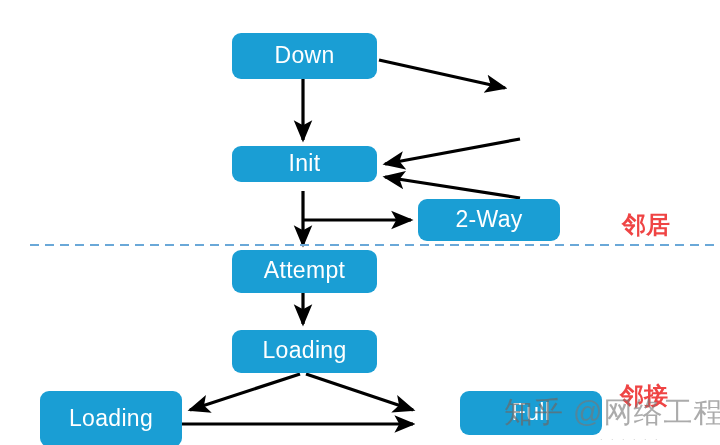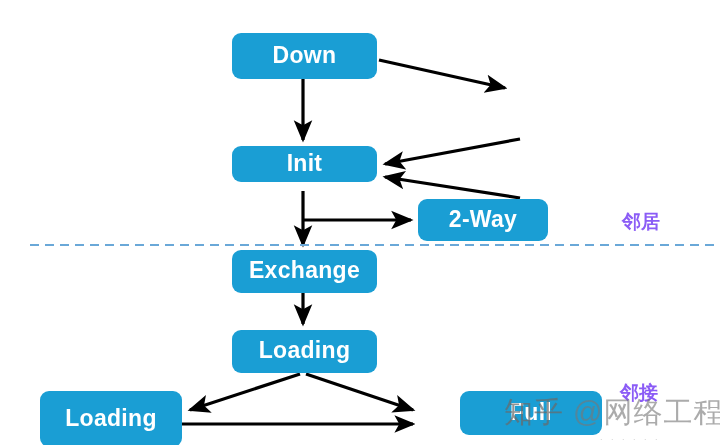--- a/index.html
+++ b/index.html
@@ -17,43 +17,43 @@
   }
   .node {
     position: absolute;
     background: #1a9ed4;
     border-radius: 9px;
     color: #ffffff;
     display: flex;
     align-items: center;
     justify-content: center;
     font-size: 23px;
-    font-weight: 700;
+    font-weight: 400;
     letter-spacing: 0.3px;
     box-sizing: border-box;
     z-index: 3;
     user-select: none;
   }
   .node-label {
     display: block;
     line-height: 1;
     padding-bottom: 2px;
   }
   #edges {
     position: absolute;
     left: 0;
     top: 0;
     width: 720px;
     height: 445px;
     z-index: 2;
   }
   .zone-label {
     position: absolute;
-    color: #8b5cf6;
-    font-size: 19px;
+    color: #ef4444;
+    font-size: 24px;
     font-weight: 700;
     white-space: nowrap;
     z-index: 4;
     user-select: none;
   }
   #watermark {
     position: absolute;
     left: 470px;
     top: 393px;
     font-size: 29px;
@@ -116,26 +116,26 @@
 
   <div class="node" style="left:232px; top:33px; width:145px; height:46px;">
     <span class="node-label">Down</span>
   </div>
 
 
   <div class="node" style="left:232px; top:146px; width:145px; height:36px;">
     <span class="node-label">Init</span>
   </div>
 
-  <div class="node" style="left:418px; top:199px; width:130px; height:42px;text-align:right;">
+  <div class="node" style="left:418px; top:199px; width:142px; height:42px;text-align:right;">
     <span class="node-label">2-Way</span>
   </div>
 
   <div class="node" style="left:232px; top:250px; width:145px; height:43px;">
-    <span class="node-label">Exchange</span>
+    <span class="node-label">Attempt</span>
   </div>
 
   <div class="node" style="left:232px; top:330px; width:145px; height:43px;">
     <span class="node-label">Loading</span>
   </div>
 
   <div class="node" style="left:40px; top:391px; width:142px; height:56px;">
     <span class="node-label">Loading</span>
   </div>
 

